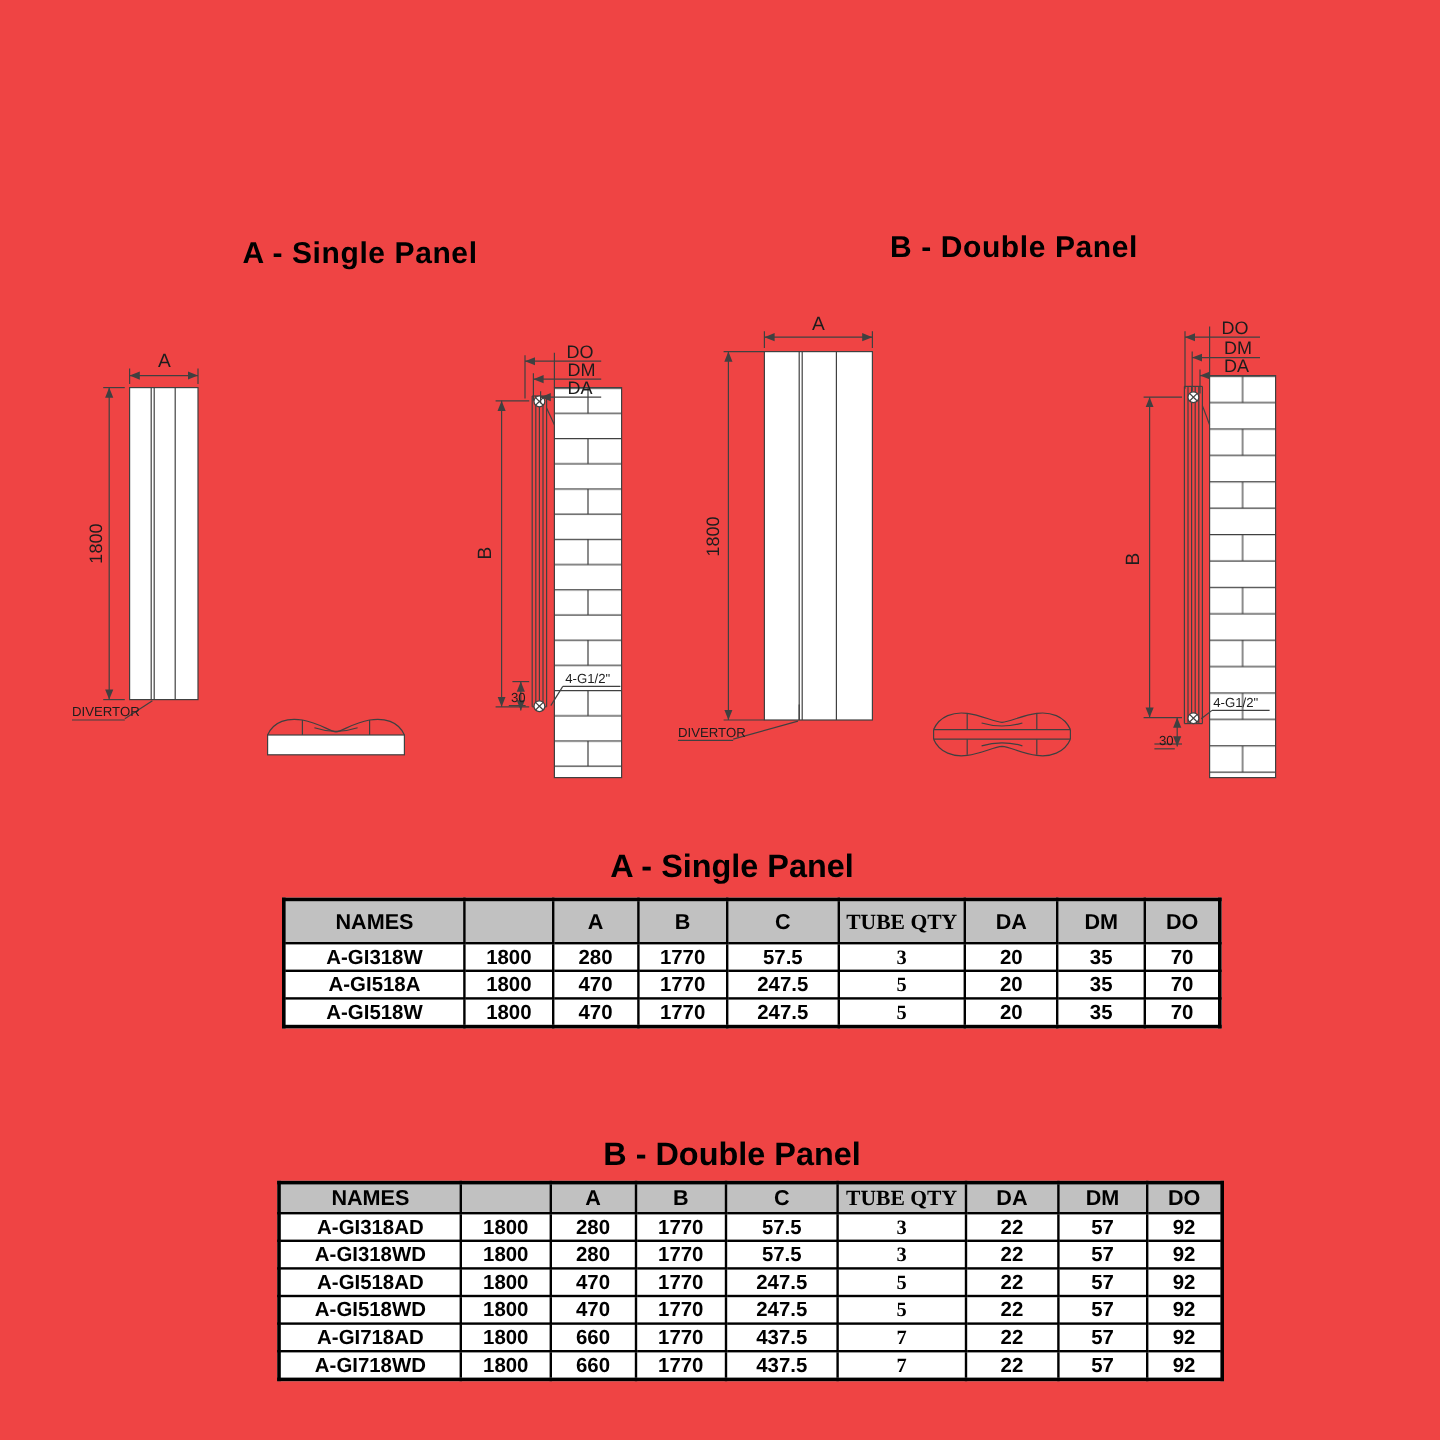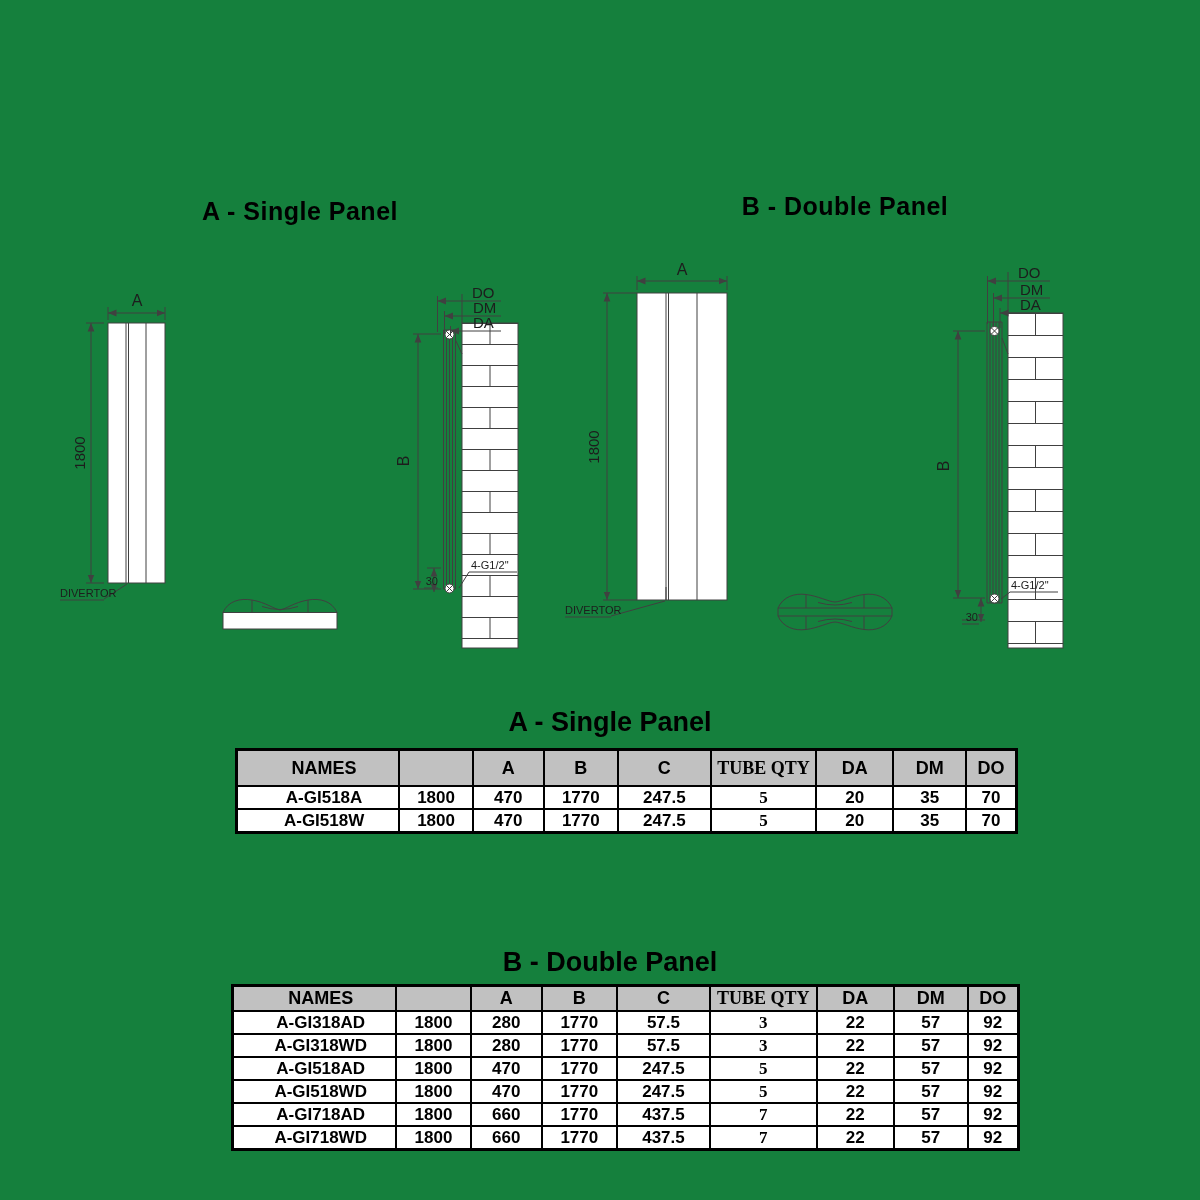--- a/index.html
+++ b/index.html
@@ -1,35 +1,35 @@
 <!DOCTYPE html>
 <html><head>
 <meta charset="utf-8">
 <style>
   html,body{margin:0;padding:0;background:#fff;}
-  #canvas{position:relative;width:1200px;height:1200px;background:#15803d;overflow:hidden;
+  #canvas{position:relative;width:1200px;height:1200px;background:#ef4444;overflow:hidden;
           font-family:"Liberation Sans",sans-serif;color:#000;}
   .section-heading{position:absolute;font-weight:bold;color:#000;text-align:center;
                    font-family:"Liberation Sans",sans-serif;}
   .diag-title-a{left:100px;top:197px;width:400px;font-size:25px;letter-spacing:.5px;}
   .diag-title-b{left:640px;top:192px;width:410px;font-size:25px;letter-spacing:.5px;}
   .table-title-a{left:220px;top:707px;width:780px;font-size:27px;}
   .table-title-b{left:220px;top:947px;width:780px;font-size:27px;}
   #drawings{position:absolute;left:0;top:240px;width:1200px;height:440px;}
   #drawings text{font-family:"Liberation Sans",sans-serif;fill:#1d1d1d;}
   .tbl-wrap{position:absolute;background:#fff;}
   .tbl-a{left:235px;top:748px;width:783px;}
   .tbl-b{left:231px;top:984px;width:789px;}
   table.spec{border-collapse:collapse;width:100%;table-layout:fixed;border:3px solid #000;}
   table.spec th{background:#c1c1c1;font-weight:bold;font-size:18px;border:2px solid #000;
                 padding:0;text-align:center;}
   table.spec td{font-weight:bold;font-size:17px;border:2px solid #000;padding:0;text-align:center;}
   .tbl-a th{height:34px;}  .tbl-a td{height:21px;}
   .tbl-b th{height:23px;}  .tbl-b td{height:21px;}
-  table.spec th:nth-child(1),table.spec td:nth-child(1){width:19.0%;padding-left:12px;}
+  table.spec th:nth-child(1),table.spec td:nth-child(1){width:19.0%;}
   table.spec th:nth-child(2),table.spec td:nth-child(2){width:9.2%;}
   table.spec th:nth-child(3),table.spec td:nth-child(3){width:8.8%;}
   table.spec th:nth-child(4),table.spec td:nth-child(4){width:9.3%;}
   table.spec th:nth-child(5),table.spec td:nth-child(5){width:11.6%;}
   table.spec th:nth-child(6),table.spec td:nth-child(6){width:13.3%;font-family:Liberation Serif, serif;}
   table.spec th:nth-child(7),table.spec td:nth-child(7){width:9.6%;}
   table.spec th:nth-child(8),table.spec td:nth-child(8){width:9.1%;}
 </style>
 </head>
 <body>
@@ -224,20 +224,31 @@
             <th>B</th>
             <th>C</th>
             <th>TUBE QTY</th>
             <th>DA</th>
             <th>DM</th>
             <th>DO</th>
           </tr>
         </thead>
       <tbody>
           <tr>
+            <td>A-GI318W</td>
+            <td>1800</td>
+            <td>280</td>
+            <td>1770</td>
+            <td>57.5</td>
+            <td>3</td>
+            <td>20</td>
+            <td>35</td>
+            <td>70</td>
+          </tr>
+          <tr>
             <td>A-GI518A</td>
             <td>1800</td>
             <td>470</td>
             <td>1770</td>
             <td>247.5</td>
             <td>5</td>
             <td>20</td>
             <td>35</td>
             <td>70</td>
           </tr>

